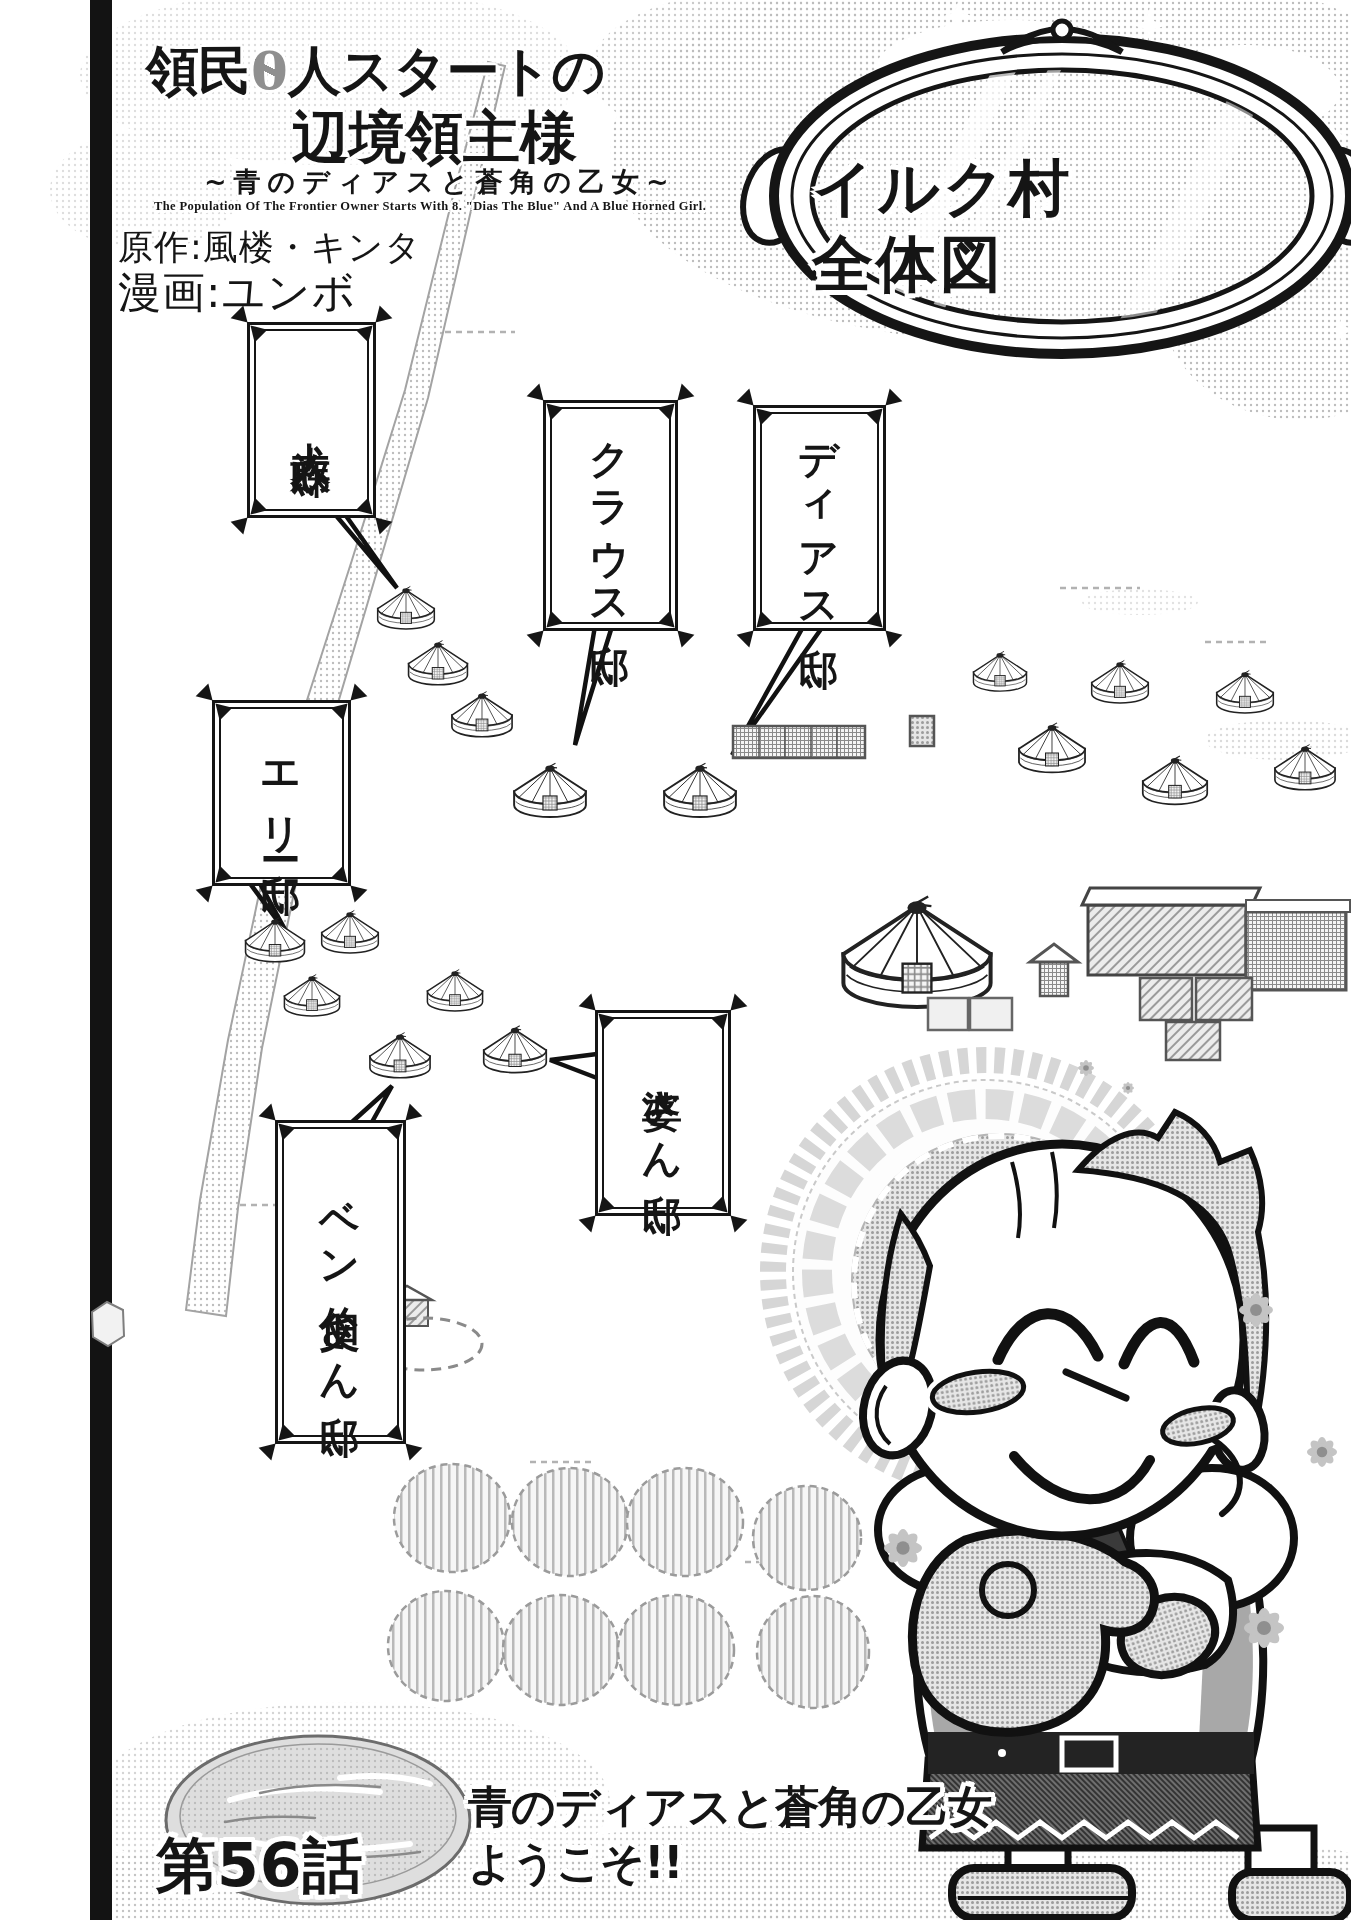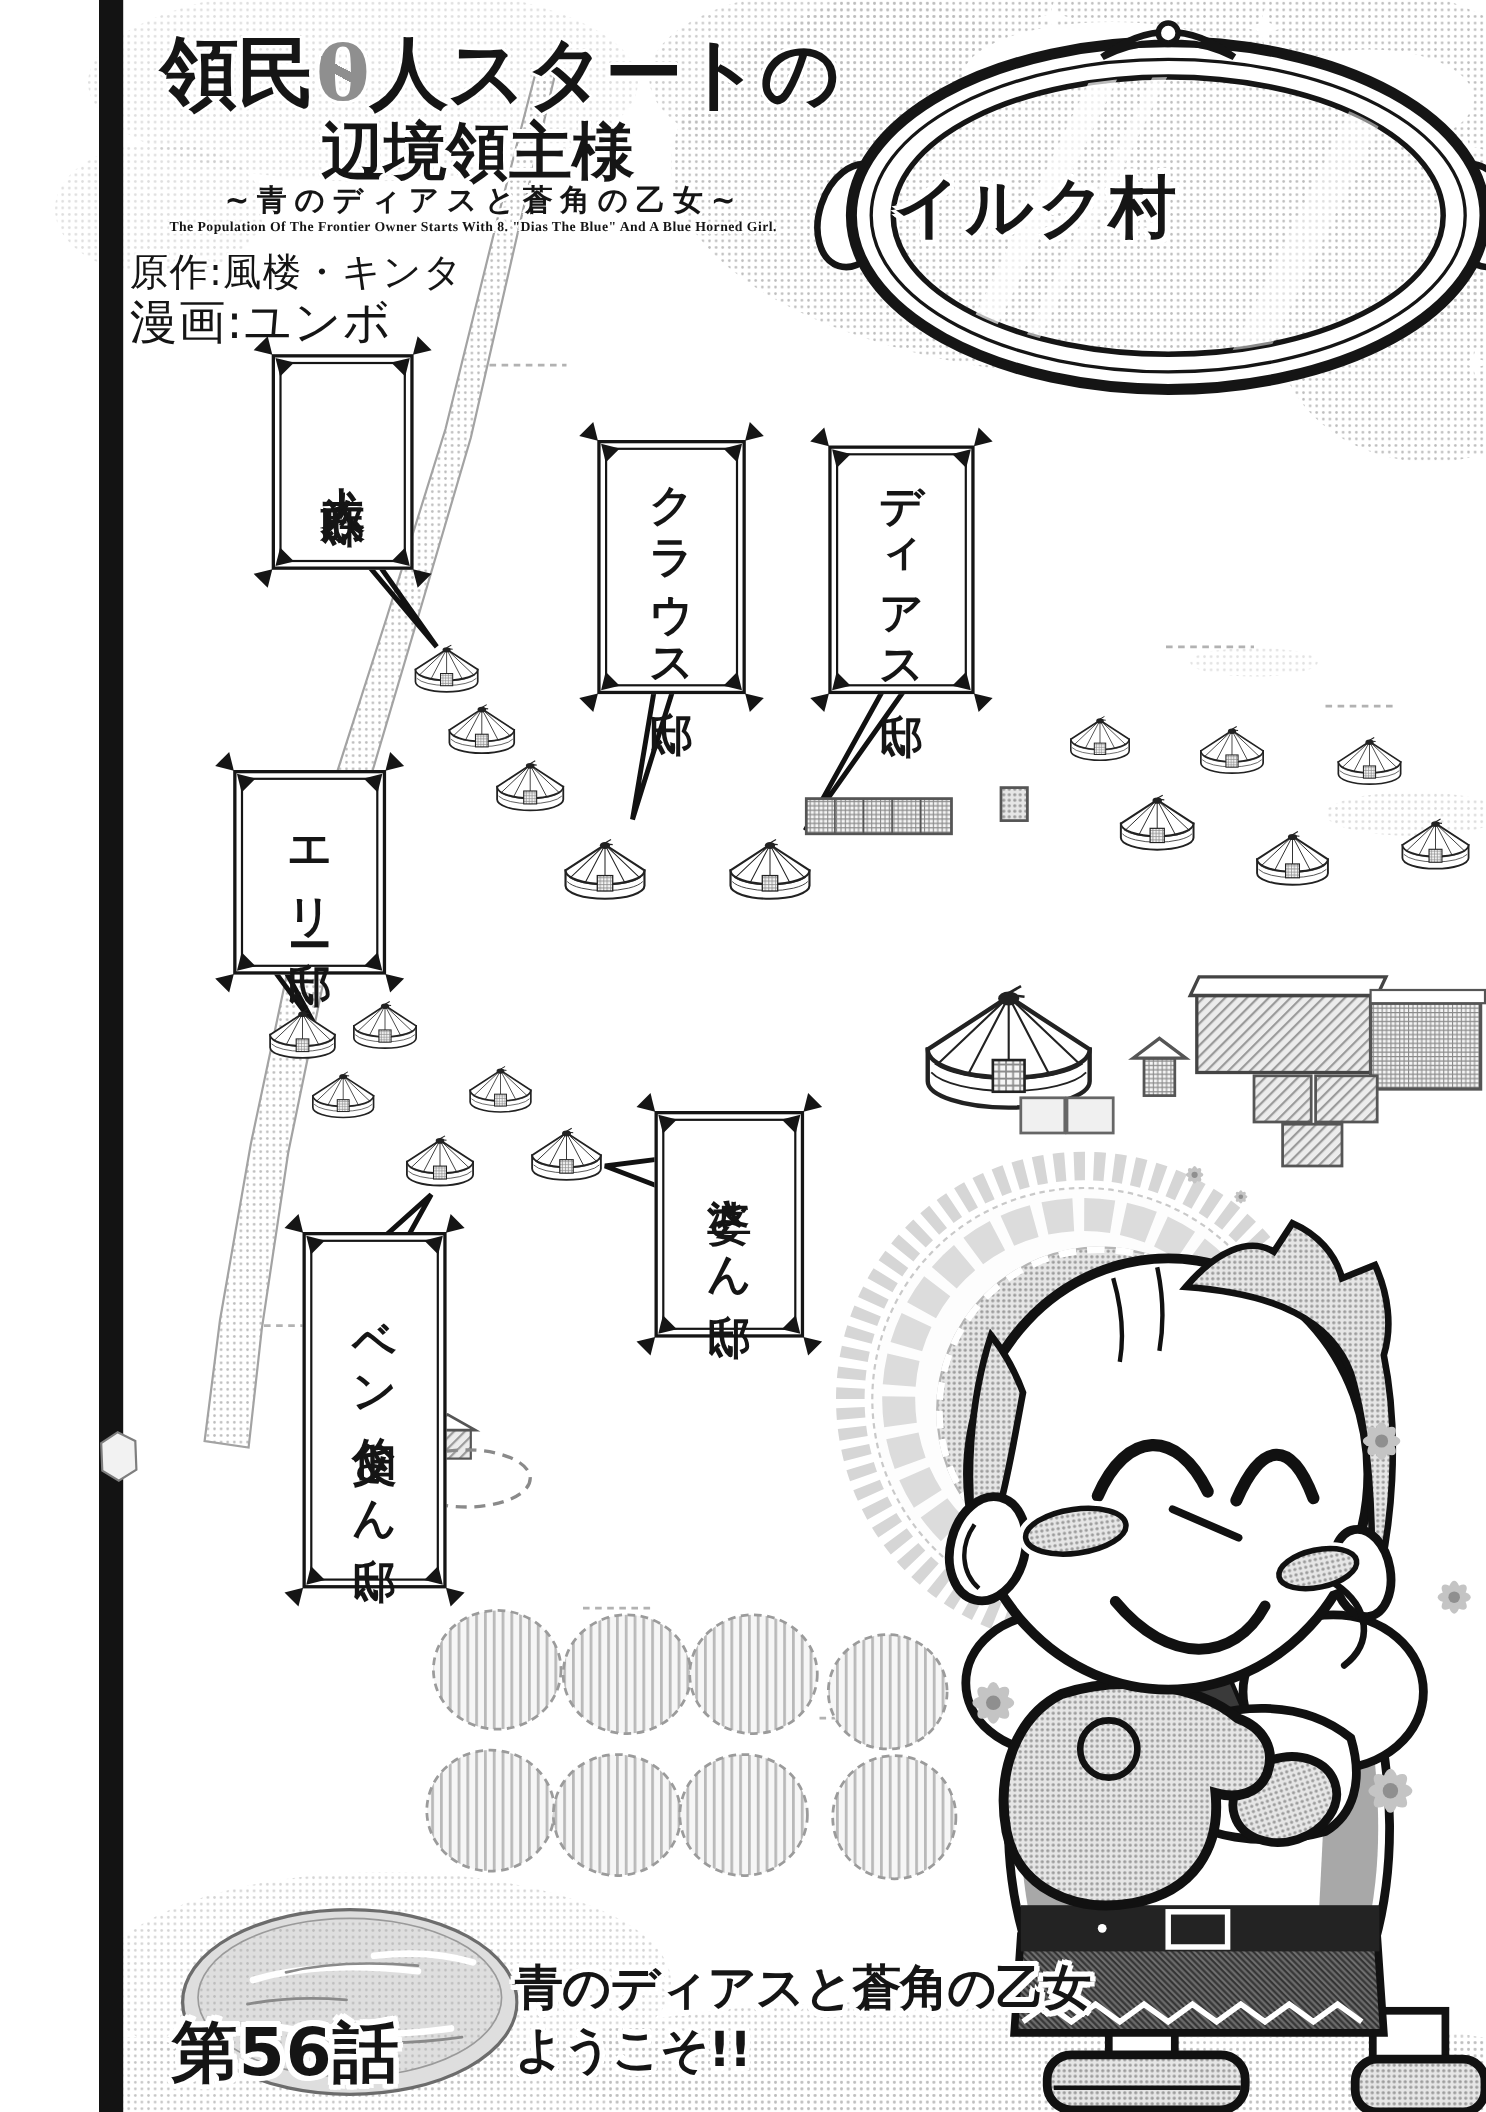--- a/index.html
+++ b/index.html
@@ -4,22 +4,22 @@
 <style>
   html,body{margin:0;padding:0;background:#fff;}
   .page{position:relative;width:1351px;height:1920px;background:#fff;overflow:hidden;
         font-family:"DejaVu Sans","Liberation Sans",sans-serif;color:#151515;}
   .scene{position:absolute;inset:0;}
   .halo{text-shadow:-2px -2px 0 #fff,2px -2px 0 #fff,-2px 2px 0 #fff,2px 2px 0 #fff,
         0 -3px 0 #fff,0 3px 0 #fff,-3px 0 0 #fff,3px 0 0 #fff;}
   .halo-big{text-shadow:-4px -4px 0 #fff,4px -4px 0 #fff,-4px 4px 0 #fff,4px 4px 0 #fff,
         0 -5px 0 #fff,0 5px 0 #fff,-5px 0 0 #fff,5px 0 0 #fff,-3px 5px 0 #fff,3px -5px 0 #fff;}
   
-  .t-l1{position:absolute;left:146px;top:20px;font-family:"DejaVu Serif","Liberation Serif",serif;
-        font-weight:bold;font-size:71px;letter-spacing:-1px;white-space:nowrap;}
+  .t-l1{position:absolute;left:146px;top:36px;font-family:"DejaVu Serif","Liberation Serif",serif;
+        font-weight:bold;font-size:53px;letter-spacing:-1px;white-space:nowrap;}
   .t-l2{position:absolute;left:248px;top:100px;font-family:"DejaVu Serif","Liberation Serif",serif;
         font-weight:bold;font-size:57px;letter-spacing:0;white-space:nowrap;margin-left:44px;}
   .t-zero{color:#8f8f8f;position:relative;display:inline-block;padding:0 1px;}
   .t-zero::after{content:"";position:absolute;left:12%;top:6%;width:76%;height:88%;
         background:linear-gradient(28deg,transparent 45%,#8f8f8f 45%,#8f8f8f 55%,transparent 55%);}
   .t-sub{position:absolute;left:204px;top:164px;font-size:27px;font-weight:bold;letter-spacing:7px;white-space:nowrap;}
   .t-en{position:absolute;left:154px;top:199px;font-family:"Liberation Serif","DejaVu Serif",serif;
         font-weight:bold;font-size:12.5px;letter-spacing:.4px;white-space:nowrap;}
   .t-cr1{position:absolute;left:118px;top:224px;font-size:35px;letter-spacing:1px;white-space:nowrap;}
   .t-cr2{position:absolute;left:118px;top:264px;font-size:43px;letter-spacing:1px;white-space:nowrap;}
@@ -315,20 +315,21 @@
 </svg>
 
 <div class="t-l1 halo"><span>領民</span><span class="t-zero">0</span><span>人スタートの</span></div>
 <div class="t-l2 halo">辺境領主様</div>
 <div class="t-sub halo">~青のディアスと蒼角の乙女~</div>
 <div class="t-en halo">The Population Of The Frontier Owner Starts With 8. "Dias The Blue" And A Blue Horned Girl.</div>
 <div class="t-cr1 halo">原作:風楼・キンタ</div>
 <div class="t-cr2 halo">漫画:ユンボ</div>
 
 <div class="med-t med-1 halo-big">イルク村</div>
+<div class="med-t med-2 halo-big">全体図</div>
 
 <div class="lframe" style="left:247px;top:322px;width:123px;height:190px;">
   <div class="inner"></div>
   <span class="bow tl"></span>
       <span class="bow tr"></span>
   <span class="bow bl"></span>
       <span class="bow br"></span>
   <span class="vtext">犬人族邸</span>
 </div>
 <div class="lframe" style="left:543px;top:400px;width:129px;height:225px;">

